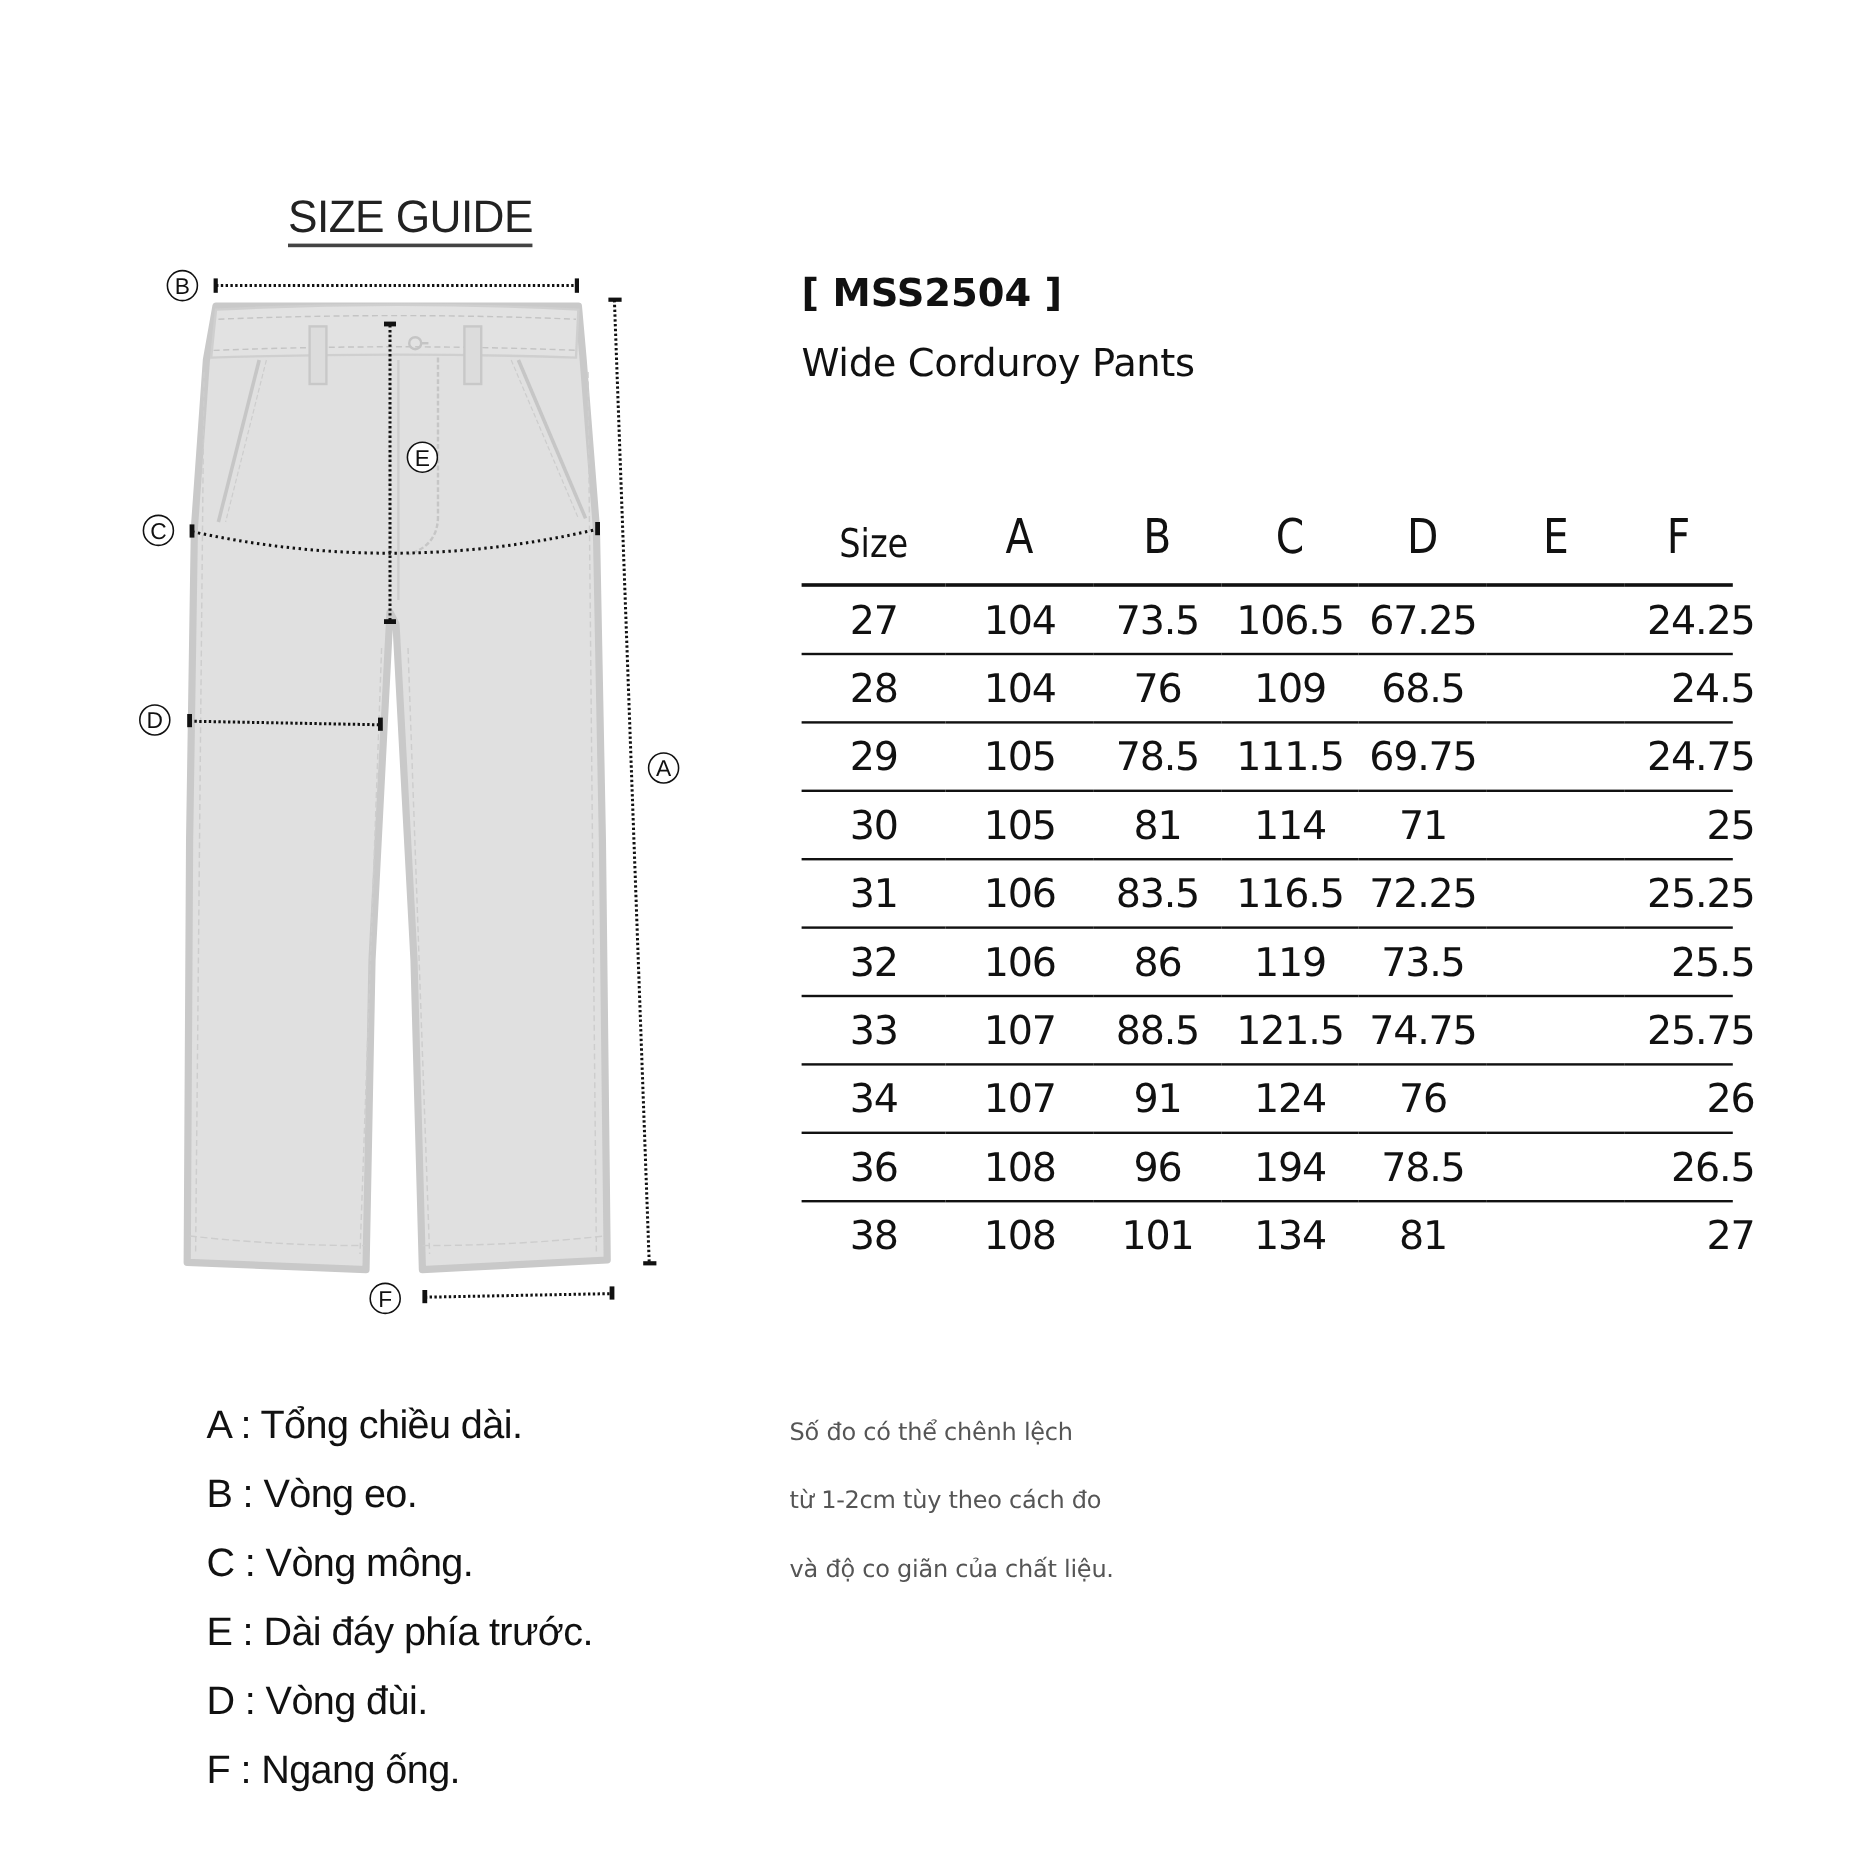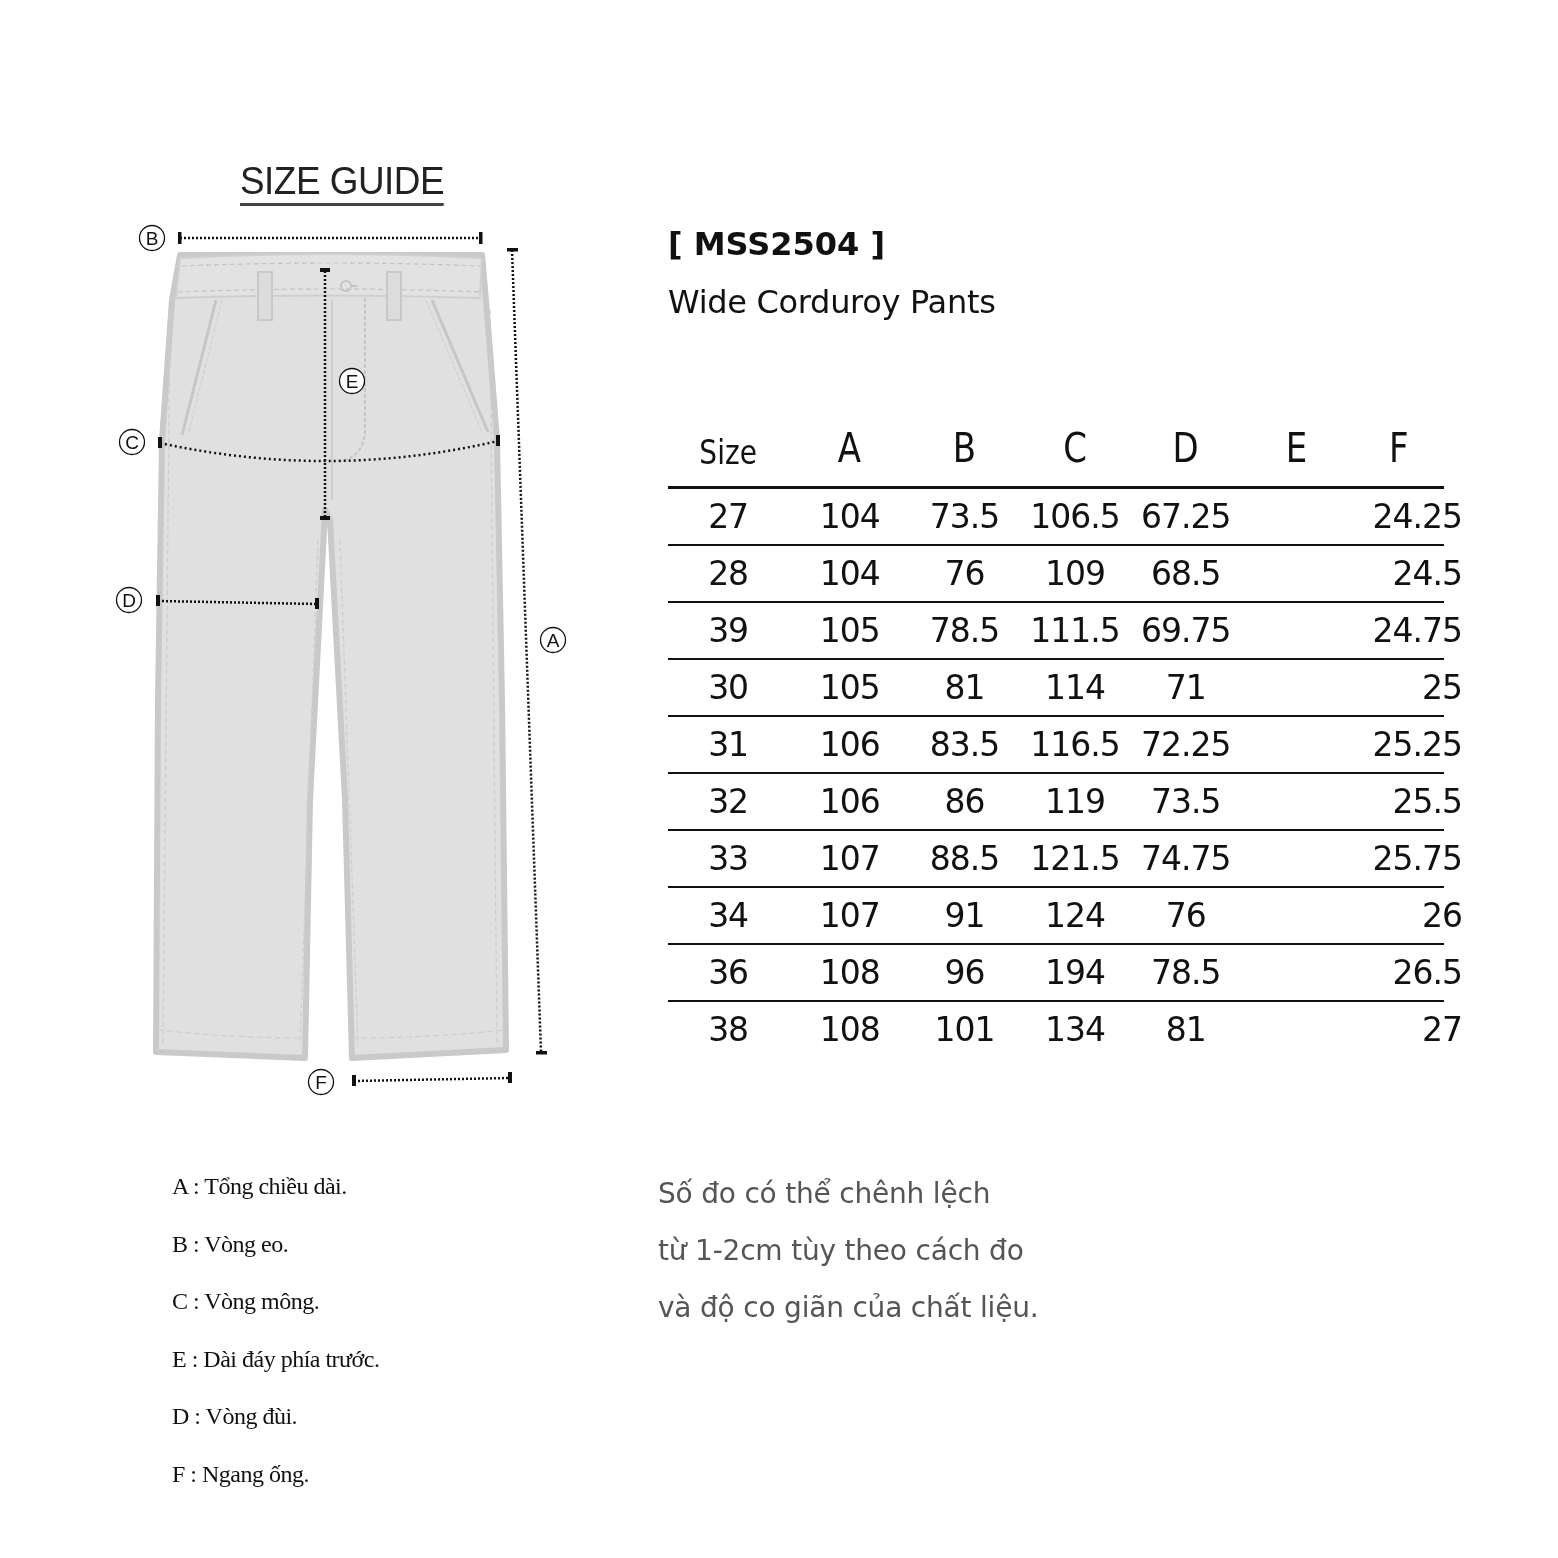--- a/index.html
+++ b/index.html
@@ -22,24 +22,24 @@
                 font-family: "DejaVu Sans", sans-serif; }
   .size-table th, .size-table td { padding: 0; text-align: center; font-weight: normal; }
   .size-table thead th { height: 68px; font-size: 40px; vertical-align: middle; transform: scaleX(0.85); }
   .size-table thead th.col-size { font-size: 33px; padding-top: 8px; }
   .size-table thead tr { border-bottom: 3px solid #111; }
   .size-table tbody td { height: 55px; font-size: 33px; letter-spacing: -1px; }
   .size-table tbody tr { border-bottom: 2.5px solid #111; }
   .size-table tbody tr:last-child { border-bottom: none; }
   .size-table td.col-f { text-align: right; padding-right: 0; position: relative; left: 18px; }
 
-  .legend { left: 172px; top: 1158px; font-family: Liberation Serif, serif; font-size: 24px; line-height: 57.5px; color: #111; letter-spacing: -0.5px; }
+  .legend { left: 172px; top: 1158px; font-family: Liberation Sans, sans-serif; font-size: 33px; line-height: 57.5px; color: #111; letter-spacing: -0.5px; }
   .legend div { white-space: nowrap; }
 
-  .note { left: 658px; top: 1165px; font-family: "DejaVu Sans", sans-serif; font-size: 28px;
+  .note { left: 658px; top: 1165px; font-family: "DejaVu Sans", sans-serif; font-size: 20px;
           line-height: 57px; color: #555; letter-spacing: -0.2px; }
   .note div { white-space: nowrap; }
 </style>
 </head>
 <body>
 
 <h1 class="abs guide-title">SIZE GUIDE</h1>
 
 <svg class="abs diagram" viewBox="100 215 500 890" width="500" height="890">
   <g>
@@ -168,21 +168,21 @@
       <tr>
         <td>28</td>
         <td>104</td>
         <td>76</td>
         <td>109</td>
         <td>68.5</td>
         <td></td>
         <td class="col-f">24.5</td>
       </tr>
       <tr>
-        <td>39</td>
+        <td>29</td>
         <td>105</td>
         <td>78.5</td>
         <td>111.5</td>
         <td>69.75</td>
         <td></td>
         <td class="col-f">24.75</td>
       </tr>
       <tr>
         <td>30</td>
         <td>105</td>

